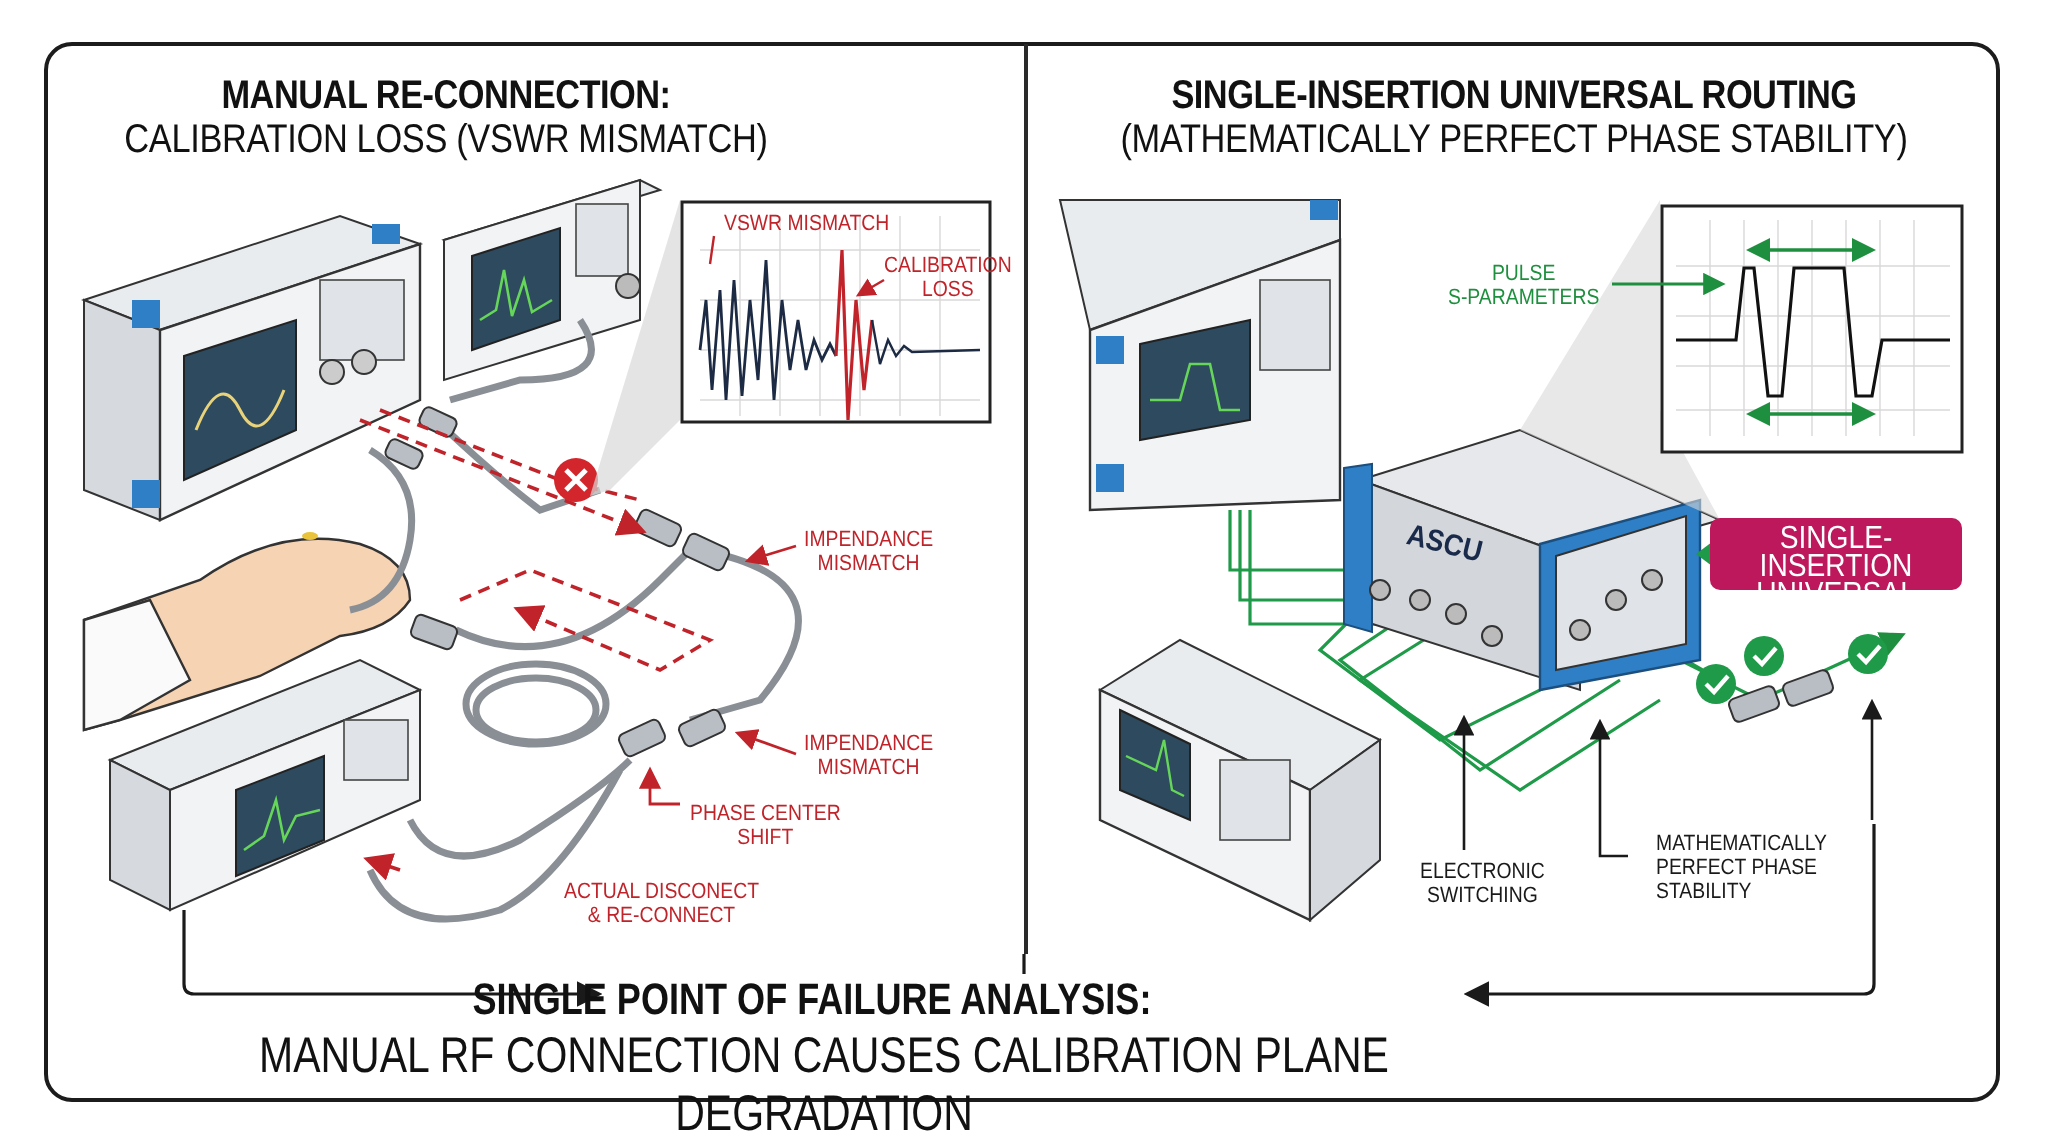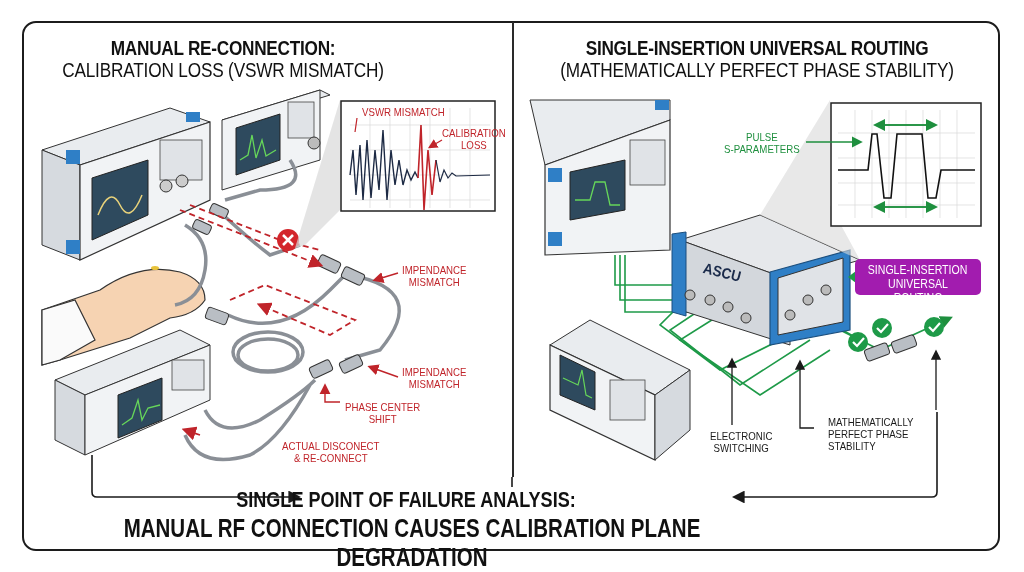--- a/index.html
+++ b/index.html
@@ -9,23 +9,23 @@
   .panel-title { position:absolute; text-align:center; color:#111; line-height:1.05; }
   .panel-title .t1 { font-weight:bold; font-size:20px; letter-spacing:-0.3px; transform:scaleX(0.86); display:block; }
   .panel-title .t2 { font-size:20px; letter-spacing:-0.2px; transform:scaleX(0.86); display:block; margin-top:1px; }
   .lbl { position:absolute; font-size:11px; line-height:12px; text-align:center; transform:scaleX(0.88); transform-origin:left top; }
   .red { color:#c0242a; }
   .green { color:#1e8f3e; }
   .dark { color:#1a1a1a; }
   svg.art { position:absolute; left:0; top:0; }
   .footer-title { position:absolute; left:0; width:812px; top:487px; text-align:center; font-size:22px; font-weight:bold; color:#111; }
   .footer-title span { display:inline-block; transform:scaleX(0.82); }
-  .footer-sub { position:absolute; left:0; width:824px; top:514px; text-align:center; font-size:25px; color:#111;font-weight:bold; }
+  .footer-sub { position:absolute; left:0; width:824px; top:514px; text-align:center; font-size:25px; color:#111; }
   .footer-sub span { display:inline-block; transform:scaleX(0.82); }
-  .badge { position:absolute; left:855px; top:259px; width:126px; height:36px; background:#a21caf; border-radius:5px; color:#fff; font-size:12px; line-height:14px; text-align:center; padding-top:4px; box-sizing:border-box; }
+  .badge { position:absolute; left:855px; top:259px; width:126px; height:36px; background:#be185d; border-radius:5px; color:#fff; font-size:16px; line-height:14px; text-align:center; padding-top:4px; box-sizing:border-box; }
   .badge span { display:inline-block; transform:scaleX(0.88); }
 </style>
 </head>
 <body>
 
 <div class="frame"></div>
 <div class="divider"></div>
 
 <div class="panel-title" style="left:22px; width:402px; top:38px;">
   <span class="t1">MANUAL RE-CONNECTION:</span>

